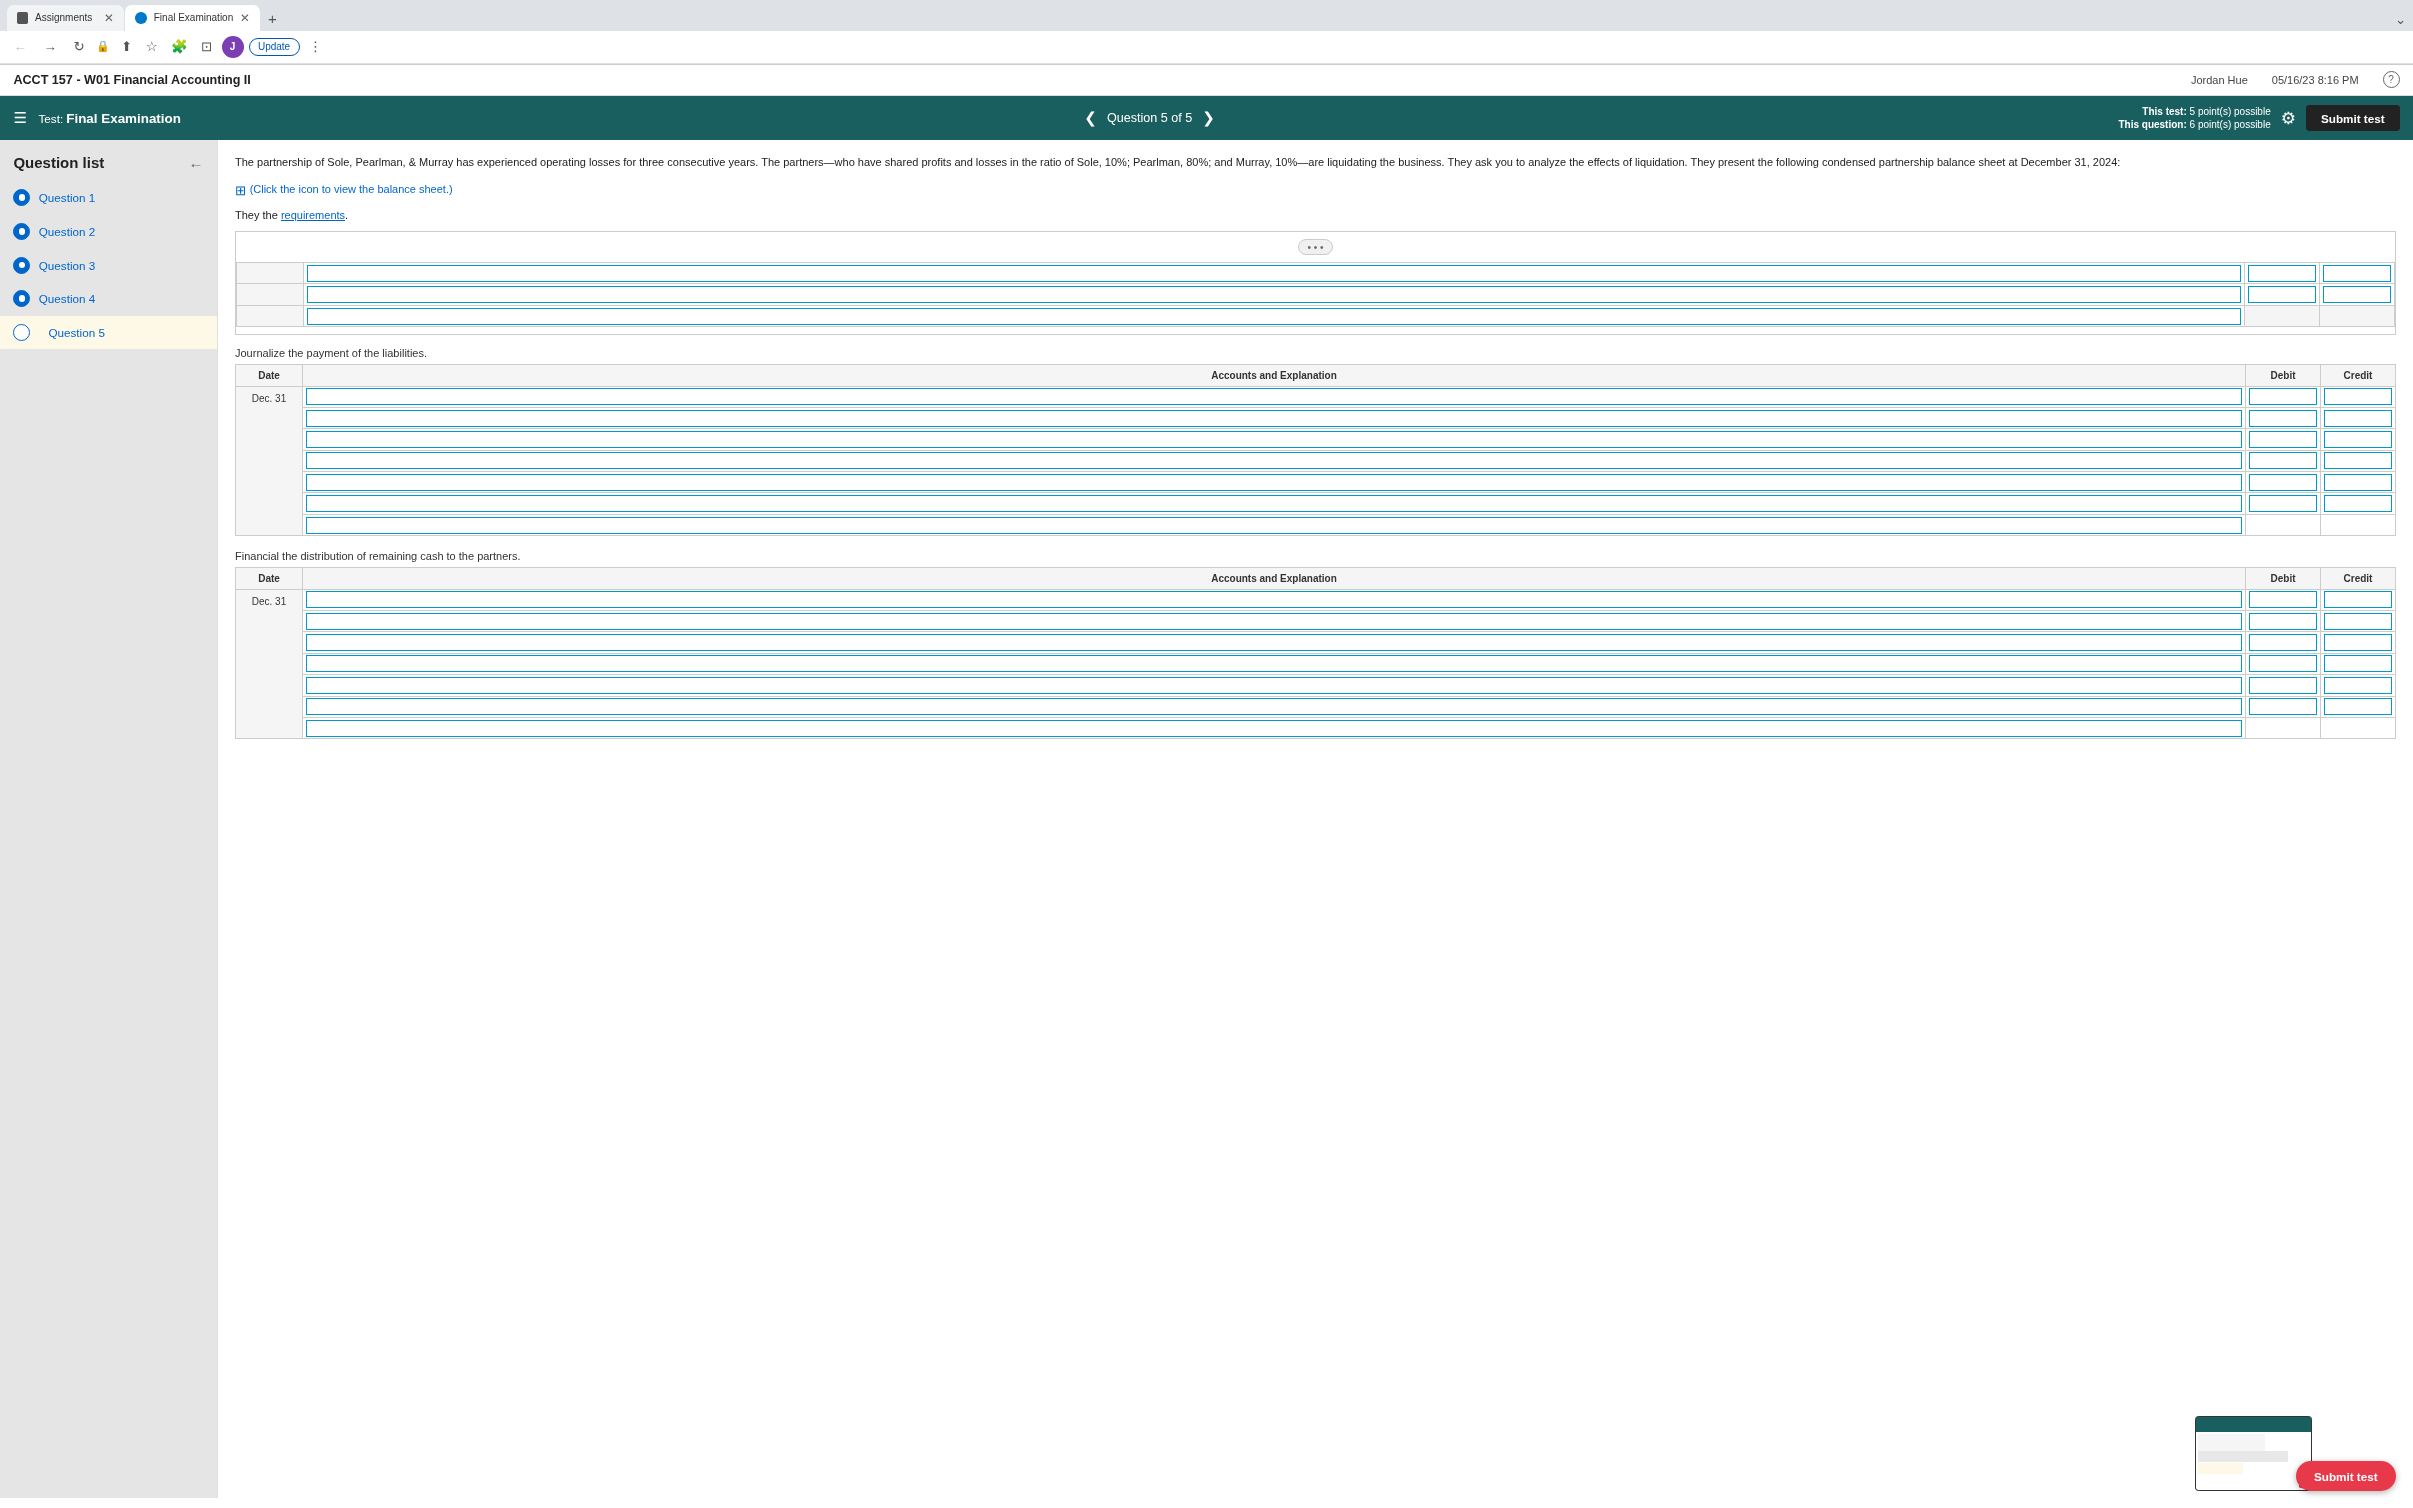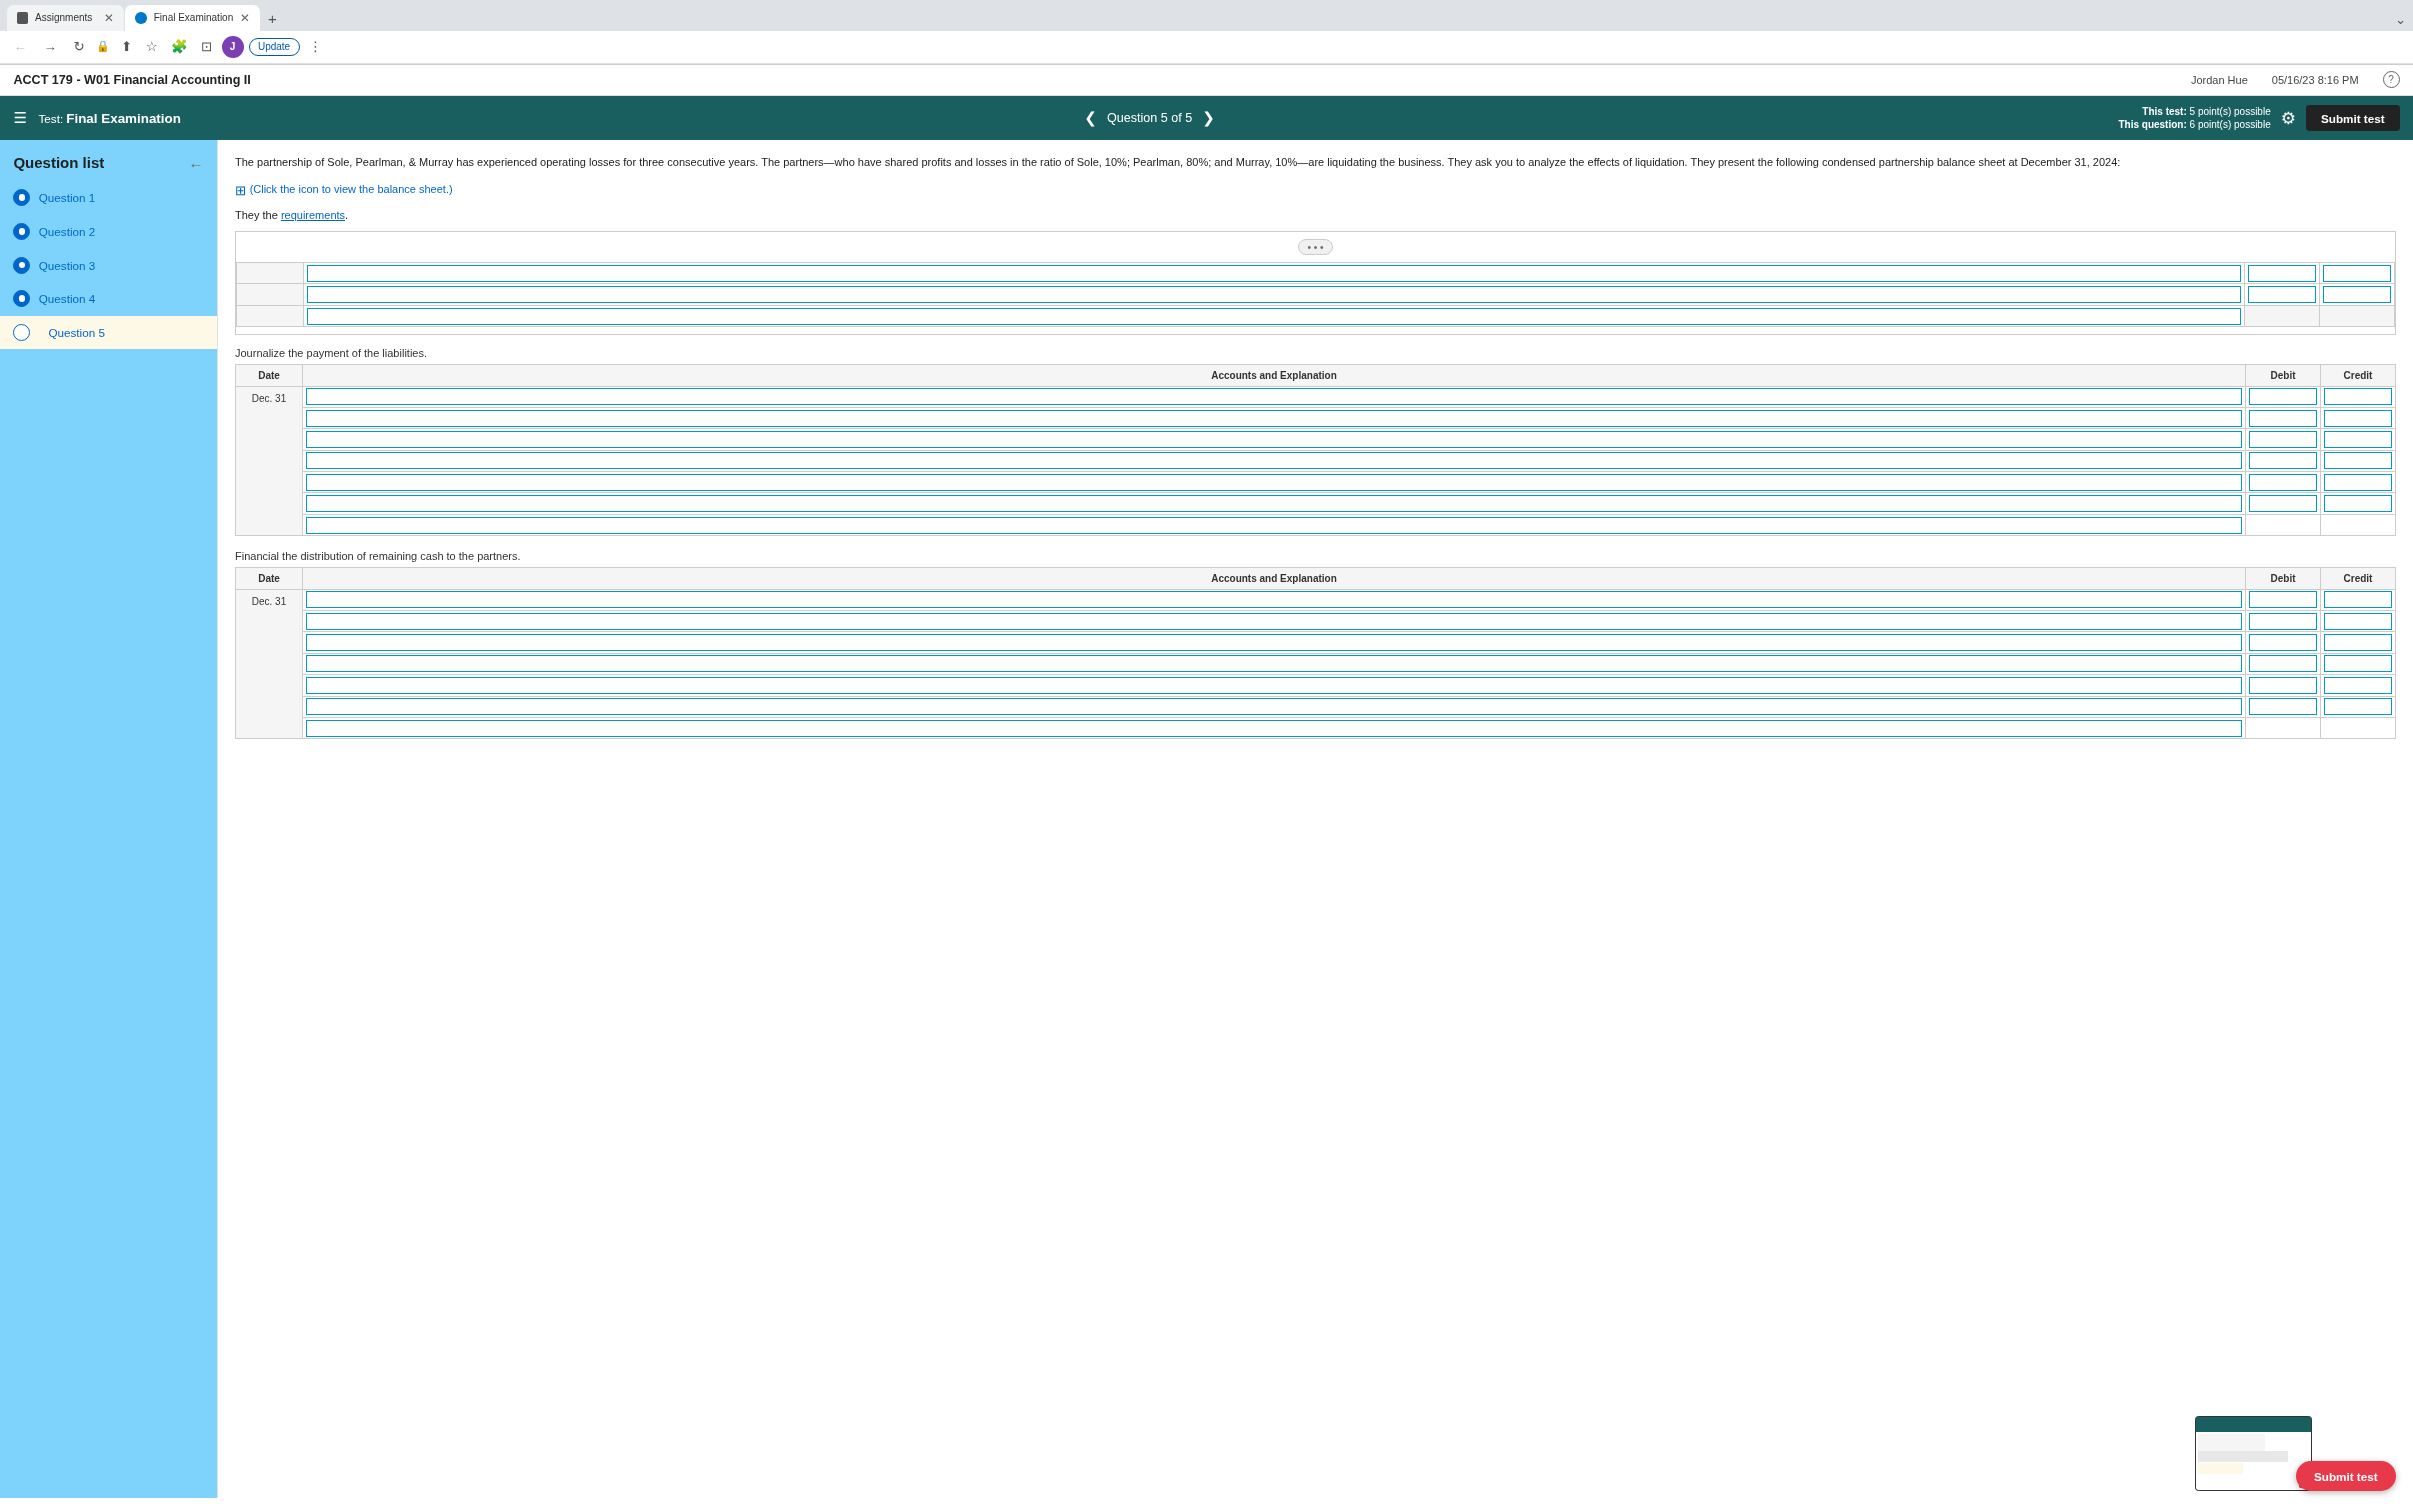--- a/index.html
+++ b/index.html
@@ -43,21 +43,21 @@
     .nav-arrow { background: none; border: none; color: white; font-size: 15px; cursor: pointer; }
     .test-info { display: flex; flex-direction: column; align-items: flex-end; font-size: 10px; color: white; gap: 1.7px; margin-right: 10px; }
     .test-info span { white-space: nowrap; }
     .settings-icon { color: white; font-size: 17px; margin-right: 10px; cursor: pointer; }
     .submit-test-btn { background: #222; color: white; border: none; border-radius: 3.4px; padding: 6.7px 15px; font-size: 11.7px; font-weight: bold; cursor: pointer; }
 
     
     .main-layout { display: flex; height: calc(100vh - 44px - 44px - 30px - 32px); overflow: hidden; }
     
     
-    .sidebar { width: 218px; flex-shrink: 0; border-right: 0.8px solid #e0e0e0; overflow-y: auto; padding: 13.4px 0; background: #7dd3fc; }
+    .sidebar { width: 218px; flex-shrink: 0; border-right: 0.8px solid #e0e0e0; overflow-y: auto; padding: 13.4px 0; background: #e5e5e5; }
     .sidebar-title { display: flex; align-items: center; justify-content: space-between; padding: 0 13.4px 10px; }
     .sidebar-title-text { font-size: 15px; font-weight: bold; color: #222; }
     .sidebar-collapse { font-size: 15px; color: #666; cursor: pointer; }
     .question-item { display: flex; align-items: center; gap: 8.4px; padding: 8.4px 13.4px; cursor: pointer; font-size: 11.7px; color: #0066cc; }
     .question-item.active { background: #fef9e7; gap: 18px; }
     .question-circle { width: 17px; height: 17px; border-radius: 50%; border: 1.7px solid #0066cc; display: flex; align-items: center; justify-content: center; flex-shrink: 0; }
     .question-circle.filled { background: #0066cc; }
     .question-circle.filled::after { content: ''; width: 6.7px; height: 6.7px; background: white; border-radius: 50%; display: block; }
     .question-circle.empty { background: white; }
 
@@ -126,21 +126,21 @@
       <button class="toolbar-icon-btn">🧩</button>
       <button class="toolbar-icon-btn">⊡</button>
       <div class="profile-avatar">J</div>
       <button class="update-btn">Update</button>
       <button class="toolbar-icon-btn">⋮</button>
     </div>
   </div>
 </div>
 
 <div class="app-header">
-  <span class="app-title">ACCT 179 - W01 Financial Accounting II</span>
+  <span class="app-title">ACCT 157 - W01 Financial Accounting II</span>
   <div class="app-header-right">
     <span>Jordan Hue</span>
     <span>05/16/23 8:16 PM</span>
     <div class="help-icon">?</div>
   </div>
 </div>
 
 <div class="test-nav">
   <span class="hamburger">☰</span>
   <span class="test-label">Test:</span>&nbsp;

